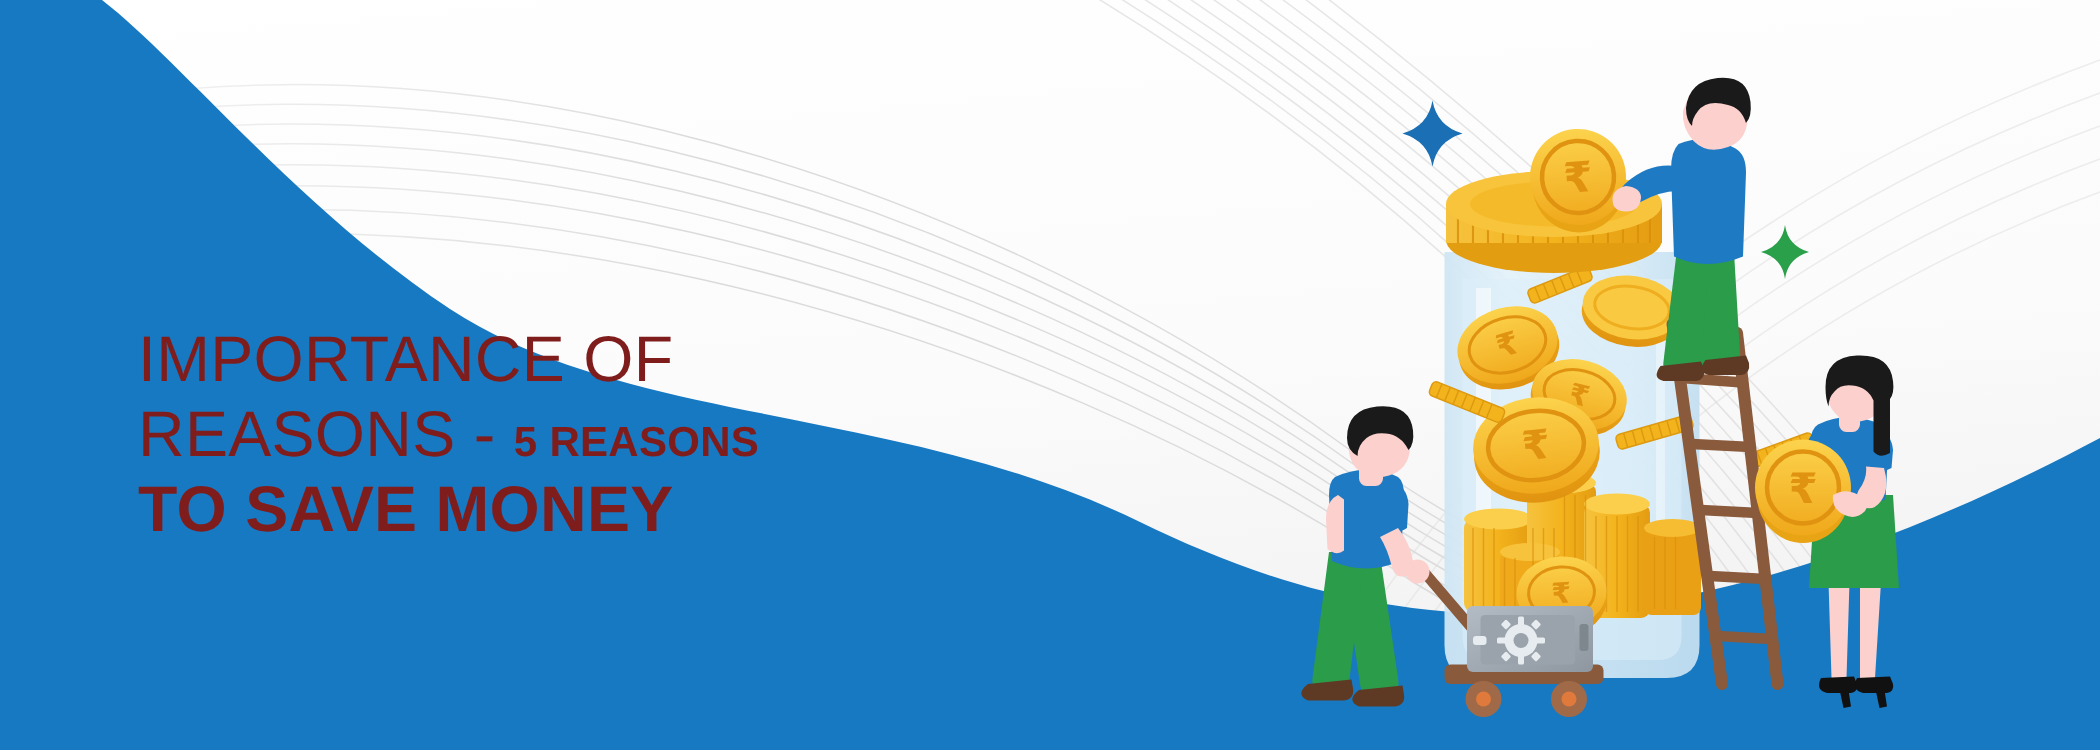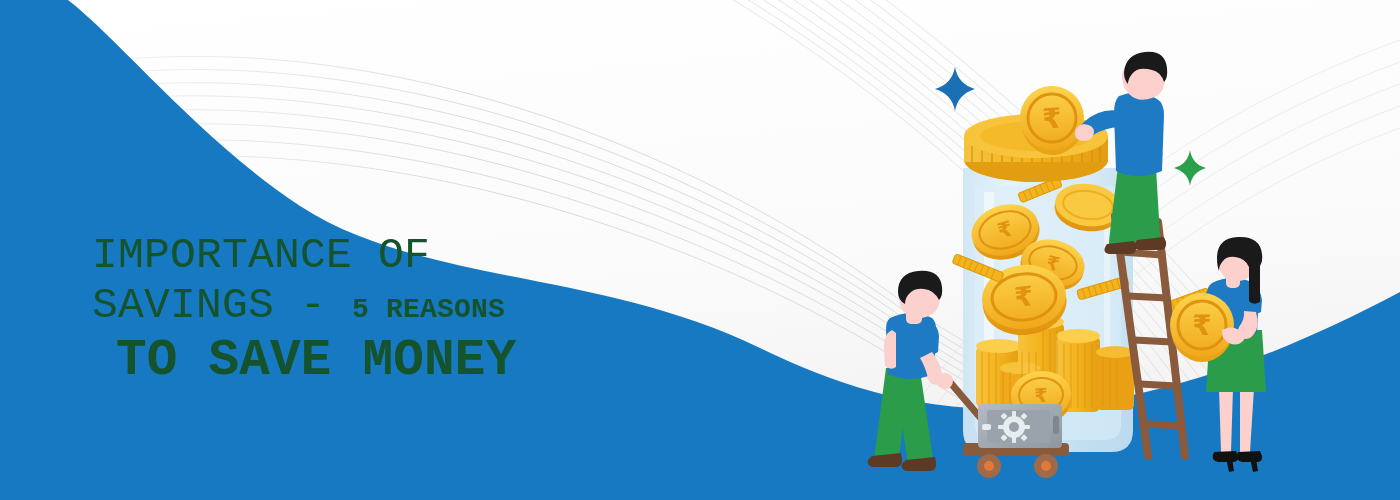--- a/index.html
+++ b/index.html
@@ -9,33 +9,32 @@
     width:1400px;
     height:500px;
     overflow:hidden;
     background:#ffffff;
     font-family:"Liberation Sans","DejaVu Sans",sans-serif;
   }
   .layer{position:absolute;left:0;top:0;width:1400px;height:500px;}
   #headline{
     position:absolute;
     left:92px;
-    top:231px;
+    top:216px;
     width:620px;
     z-index:40;
-    color:#14532d;
+    color:#7f1d1d;
     line-height:1.16;
     letter-spacing:0.2px;
-    font-family:Liberation Mono, monospace;
   }
   .hl-line{display:block;white-space:nowrap;}
   .hl-light{font-weight:400;font-size:43px;}
   .hl-bold{font-weight:700;font-size:28px;}
   .hl-line.l1{font-weight:400;font-size:43px;}
-  .hl-line.l3{font-weight:700;font-size:51px;margin-left:24px;}
+  .hl-line.l3{font-weight:700;font-size:43px;}
 </style>
 </head>
 <body>
 
 <div id="banner">
 
   <svg class="layer" viewBox="0 0 1400 500" preserveAspectRatio="none" aria-hidden="true">
     <defs>
       <linearGradient id="bgGrad" x1="0" y1="0" x2="0.25" y2="1">
         <stop offset="0%" stop-color="#ffffff"></stop>
@@ -349,17 +348,17 @@
         <circle cx="0" cy="0" r="24" fill="none" stroke="#e09310" stroke-width="3"></circle>
         <text x="0" y="10" text-anchor="middle" font-family="DejaVu Sans, sans-serif" font-size="28" font-weight="700" fill="#e09310">₹</text>
       </g>
 
       <path d="M1222,330 q10,-6 20,2 q5,4 1,9 q-6,6 -14,2 q-8,-4 -7,-13 Z" fill="#fbd0cd"></path>
     </g>
   </svg>
 
   <div id="headline">
     <span class="hl-line l1">IMPORTANCE OF</span>
-    <span class="hl-line"><span class="hl-light">SAVINGS - </span><span class="hl-bold">5 REASONS</span></span>
+    <span class="hl-line"><span class="hl-light">REASONS - </span><span class="hl-bold">5 REASONS</span></span>
     <span class="hl-line l3">TO SAVE MONEY</span>
   </div>
 
 </div>
 
 </body></html>

